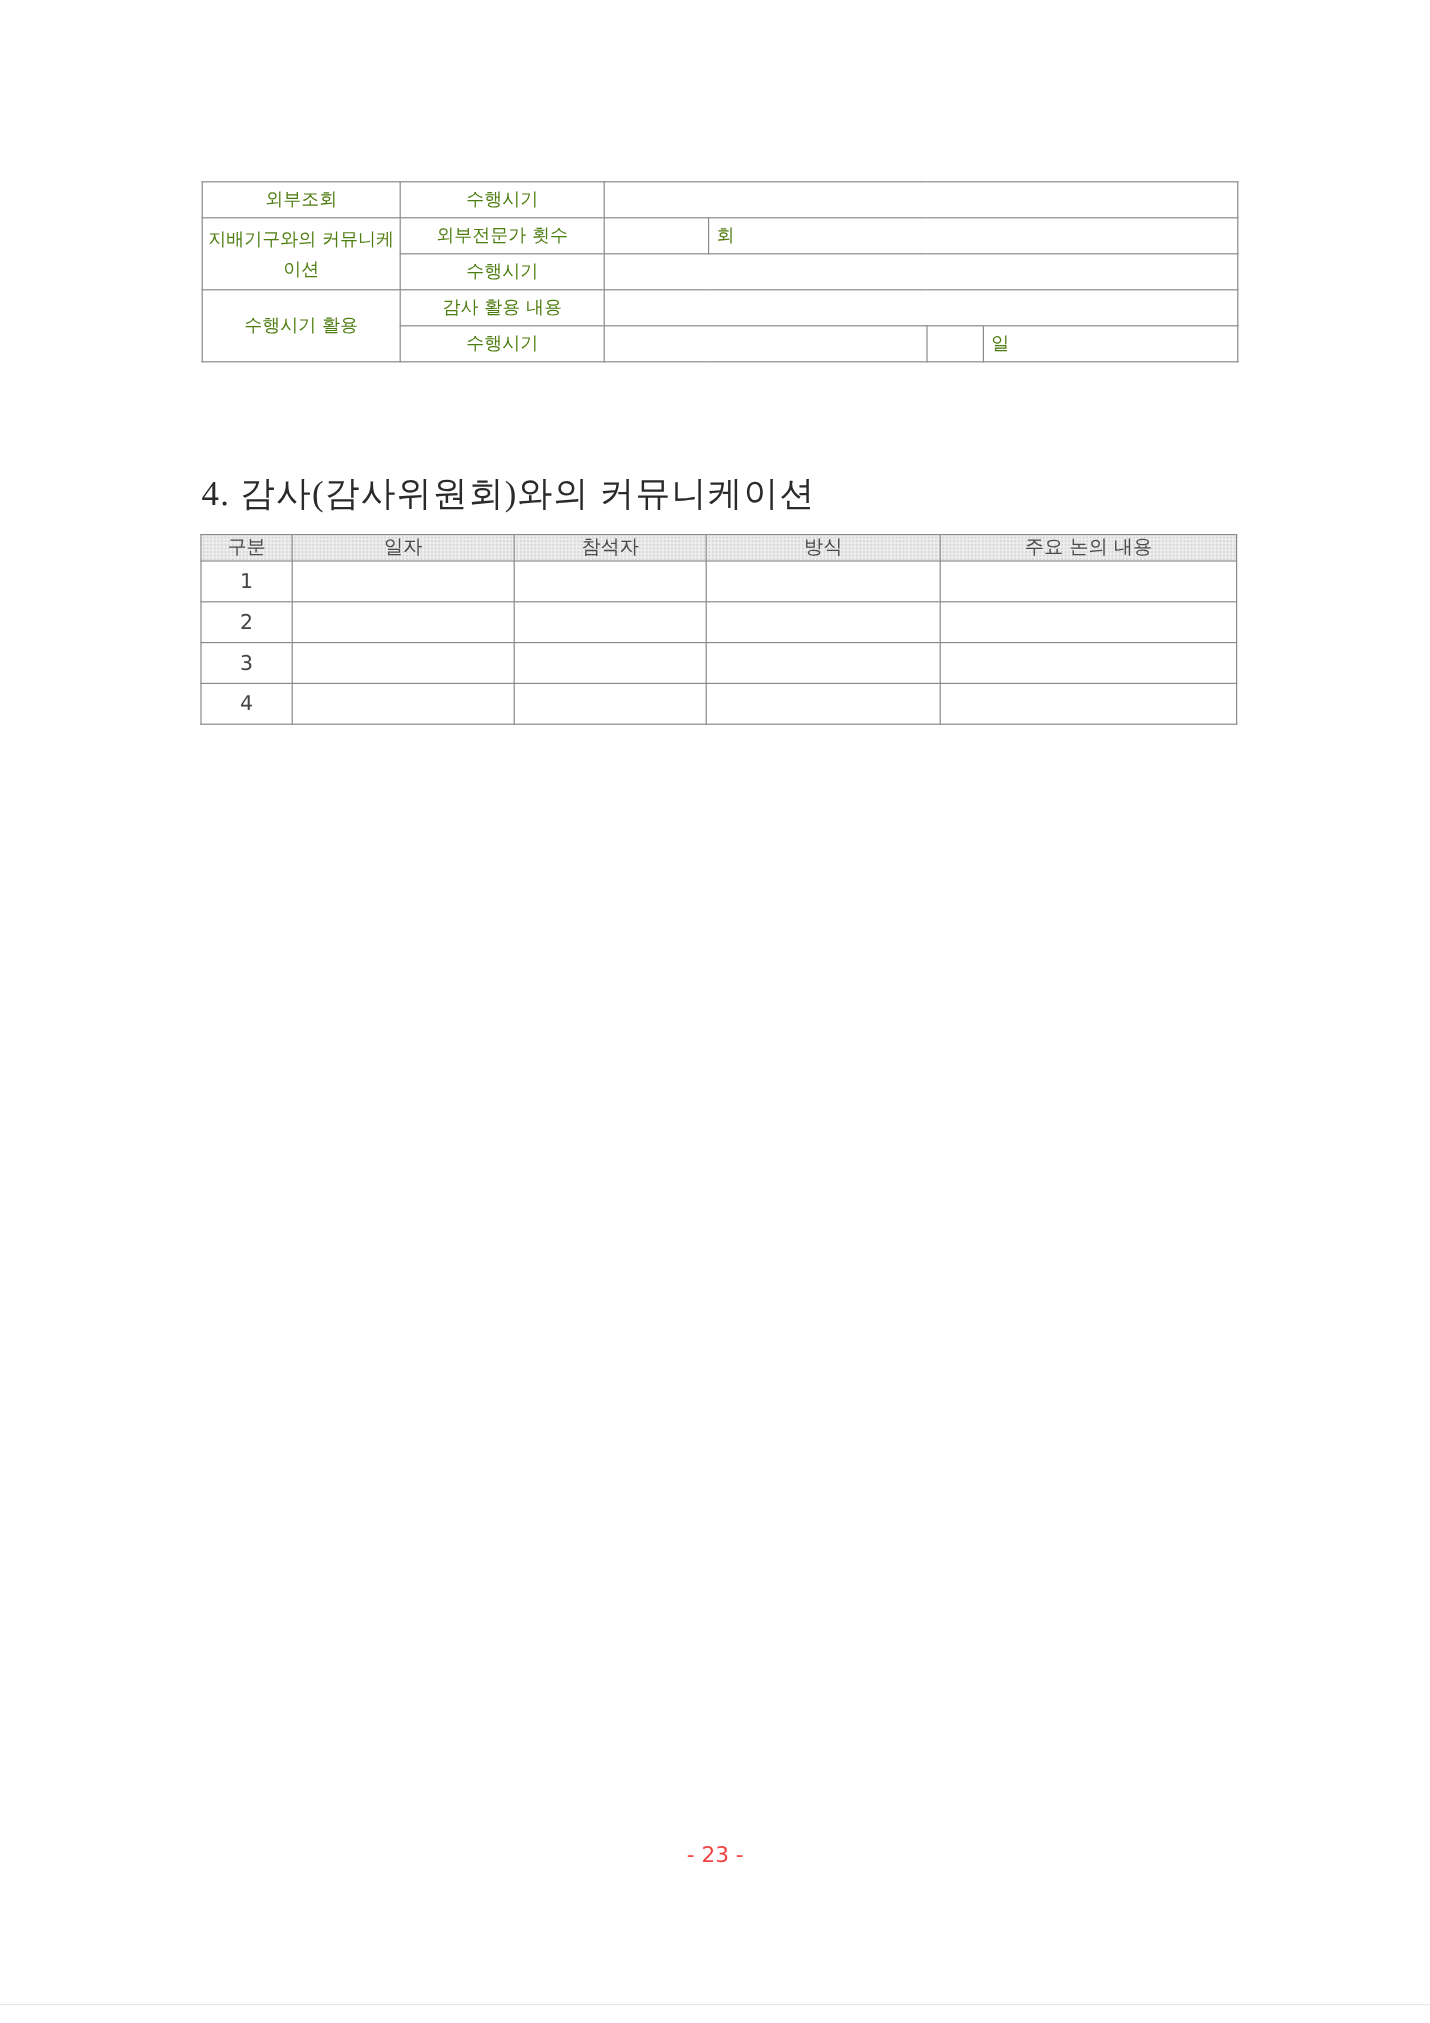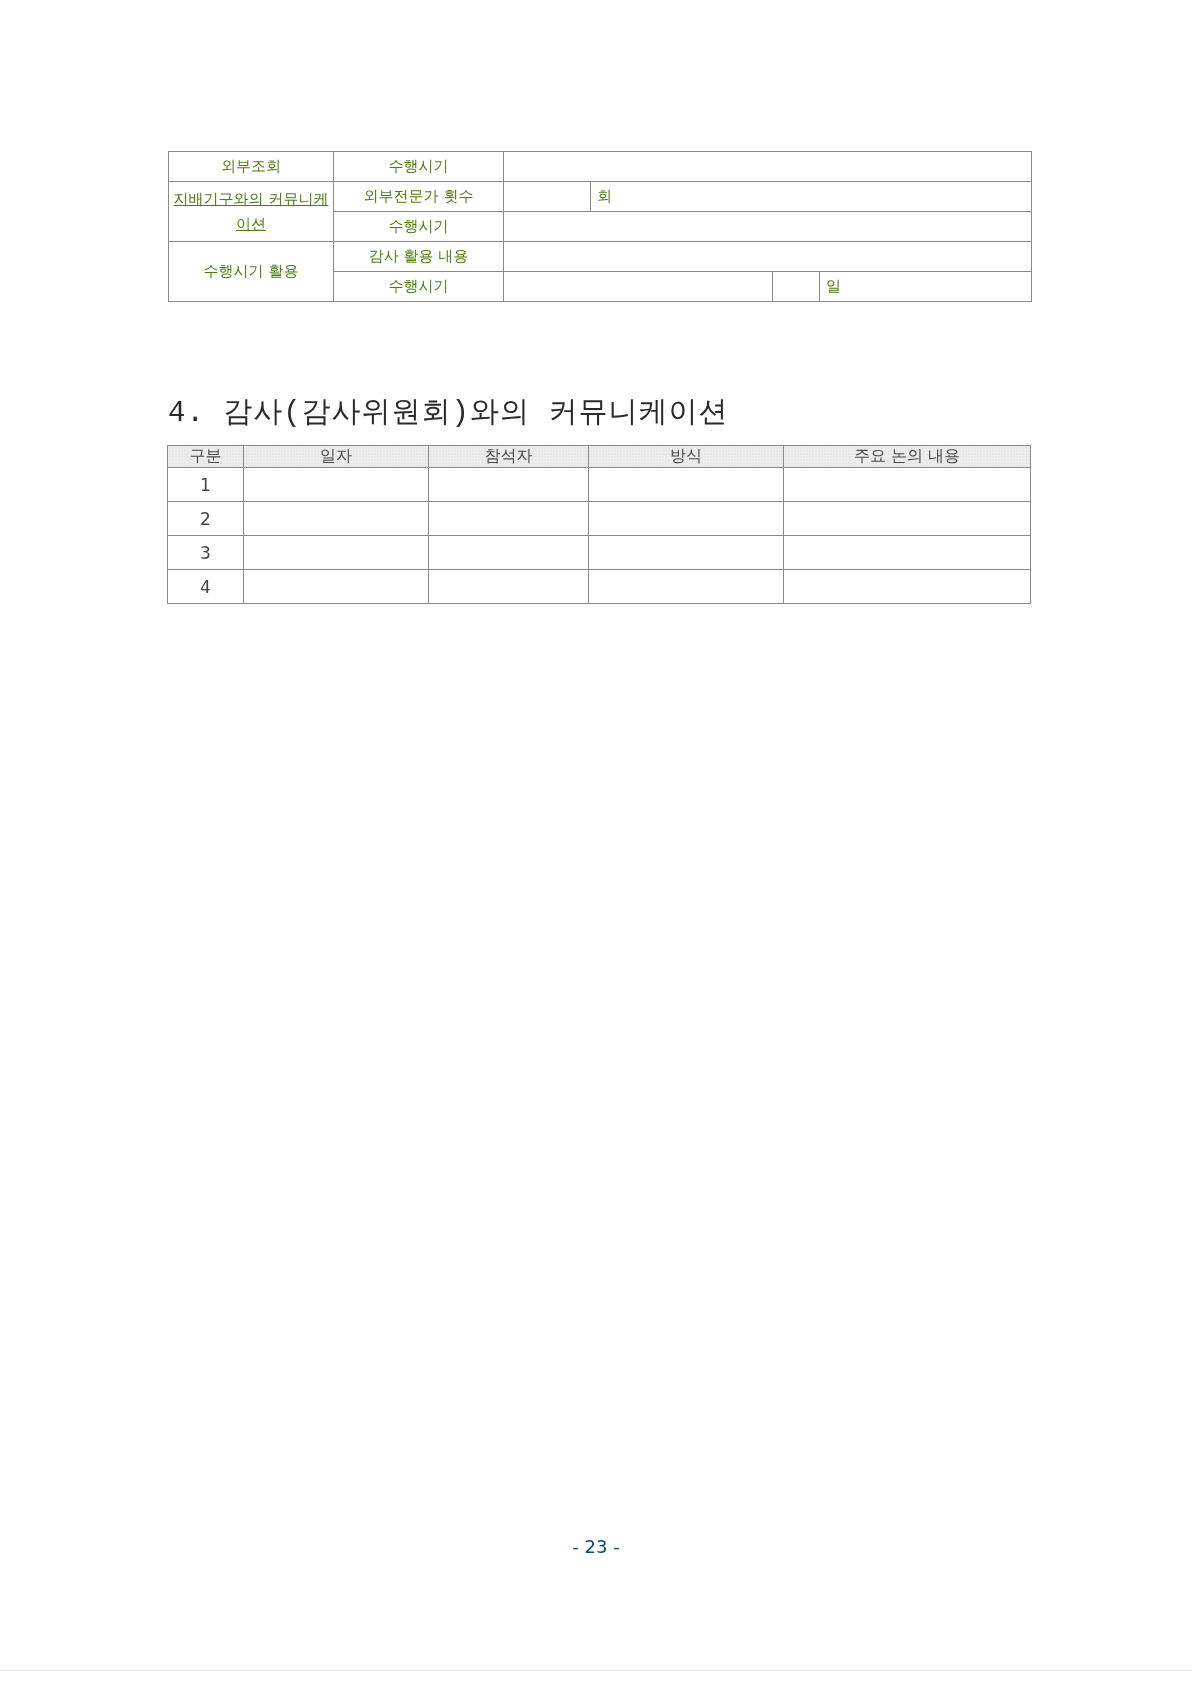--- a/index.html
+++ b/index.html
@@ -45,29 +45,28 @@
       width: 863px;
     }
     #tbl-external tr { height: 30px; }
     #tbl-external td.left-text {
       text-align: left;
       padding-left: 6px;
     }
     #tbl-external td.multi {
       white-space: normal;
       line-height: 25px;
-      text-decoration: underline;
     }
     
     .section-heading {
       position: absolute;
       left: 168px;
       top: 392px;
       margin: 0;
-      font-family: Liberation Mono, monospace;
+      font-family: Liberation Serif, serif;
       font-weight: normal;
       font-size: 29px;
       letter-spacing: 1px;
       color: #2a2a2a;
       white-space: nowrap;
     }
     
     #tbl-audit {
       left: 167px;
       top: 445px;
@@ -86,21 +85,21 @@
       font-size: 17px;
       color: #444;
     }
     .page-number {
       position: absolute;
       left: 0;
       width: 1192px;
       top: 1536px;
       text-align: center;
       font-size: 18px;
-      color: #0c4a6e;
+      color: #ef4444;
       font-family: "DejaVu Sans", "Liberation Sans", sans-serif;
     }
   </style>
 </head>
 <body>
 
 <table id="tbl-external">
   <colgroup>
     <col style="width:165px">
     <col style="width:170px">

